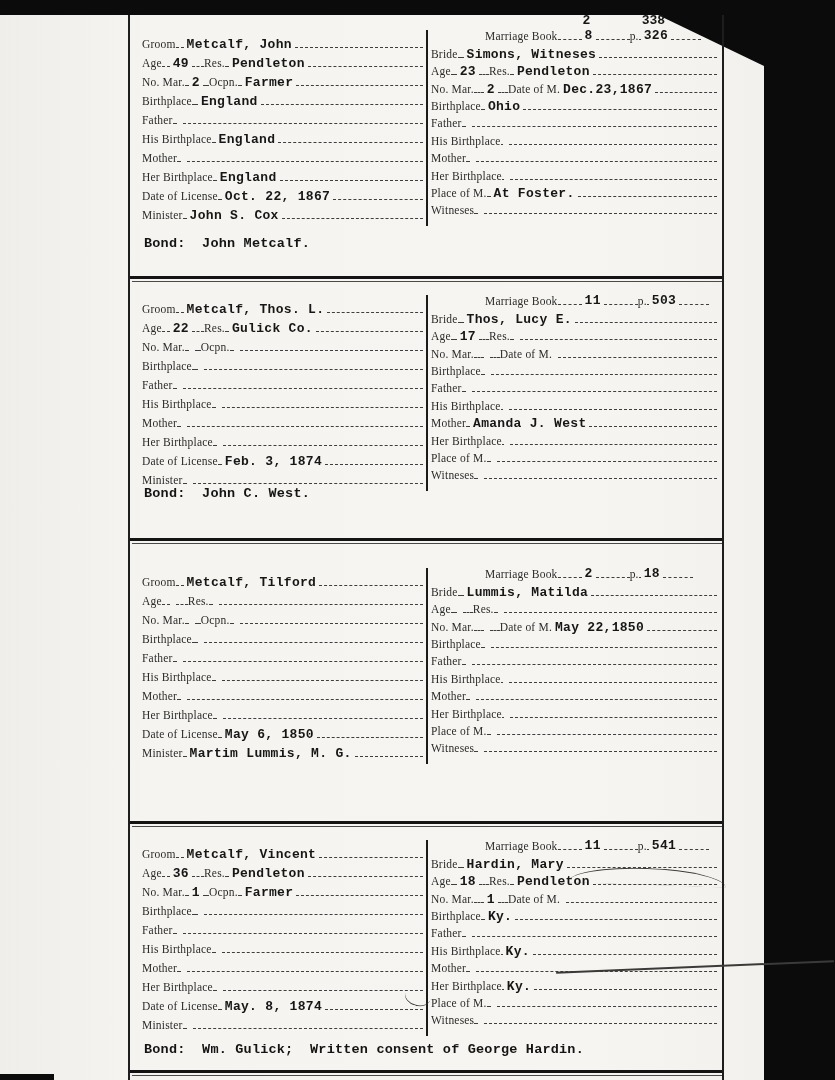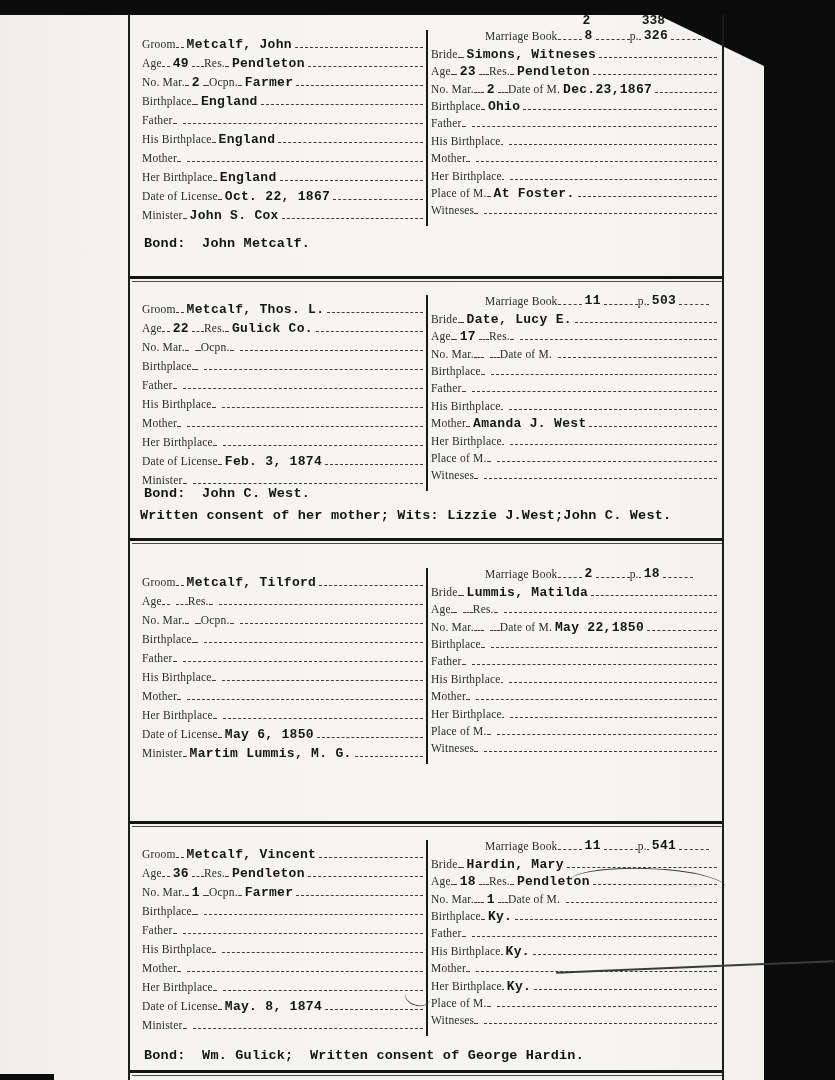--- a/index.html
+++ b/index.html
@@ -291,21 +291,21 @@
           <span class="cwrap"><span class="corr"></span><span class="val">11</span></span>
           <span class="ld" style="width: 34px;"></span>
           <span class="lb">p.</span>
           <span class="ld" style="width: 2px;"></span>
           <span class="cwrap"><span class="corr"></span><span class="val">503</span></span>
           <span class="ld" style="width: 30px;"></span>
         </div>
         <div class="row brow">
           <span class="lb">Bride</span>
           <span class="ld" style="width: 6px;"></span>
-          <span class="val">Date, Lucy E.</span>
+          <span class="val">Thos, Lucy E.</span>
           <span class="ld f"></span>
         </div>
         <div class="row brow">
           <span class="lb">Age</span>
           <span class="ld" style="width: 6px;"></span>
           <span class="val">17</span>
           <span class="ld" style="width: 10px;"></span>
           <span class="lb">Res.</span>
           <span class="ld" style="width: 4px;"></span>
           <span class="val"></span>
@@ -357,21 +357,20 @@
           <span class="ld f"></span>
         </div>
         <div class="row brow">
           <span class="lb">Witneses</span>
           <span class="ld" style="width: 4px;"></span>
           <span class="val"></span>
           <span class="ld f"></span>
         </div>
       </div>
     <div class="note" style="left:14px;top:197px;">Bond:  John C. West.</div>
-    <div class="note" style="left:10px;top:219px;">Written consent of her mother; Wits: Lizzie J.West;John C. West.</div>
   </div>
   <div class="sep" style="top:538px;"></div>
 
   <div class="block" id="b3" style="top:562px;height:210px;">
     <div class="gcol">
         <div class="row grow">
           <span class="lb">Groom</span>
           <span class="ld" style="width: 8px;"></span>
           <span class="val">Metcalf, Tilford</span>
           <span class="ld f"></span>
@@ -668,20 +667,20 @@
           <span class="val"></span>
           <span class="ld f"></span>
         </div>
         <div class="row brow">
           <span class="lb">Witneses</span>
           <span class="ld" style="width: 4px;"></span>
           <span class="val"></span>
           <span class="ld f"></span>
         </div>
       </div>
-    <div class="note" style="left:14px;top:208px;margin-top:6px;">Bond:  Wm. Gulick;  Written consent of George Hardin.</div>
+    <div class="note" style="left:14px;top:208px;">Bond:  Wm. Gulick;  Written consent of George Hardin.</div>
   </div>
   <div class="sep" style="top:1070px;"></div>
 
   <div class="artifact arc1"></div>
   <div class="artifact line1"></div>
   <div class="artifact arc2"></div>
 </div>
 
 </body></html>

